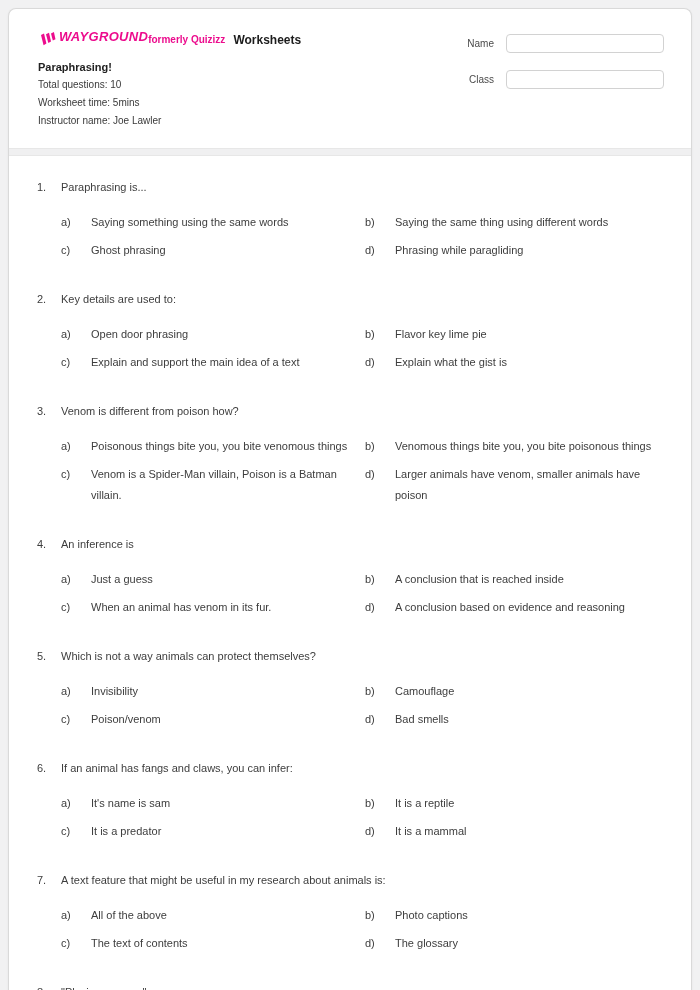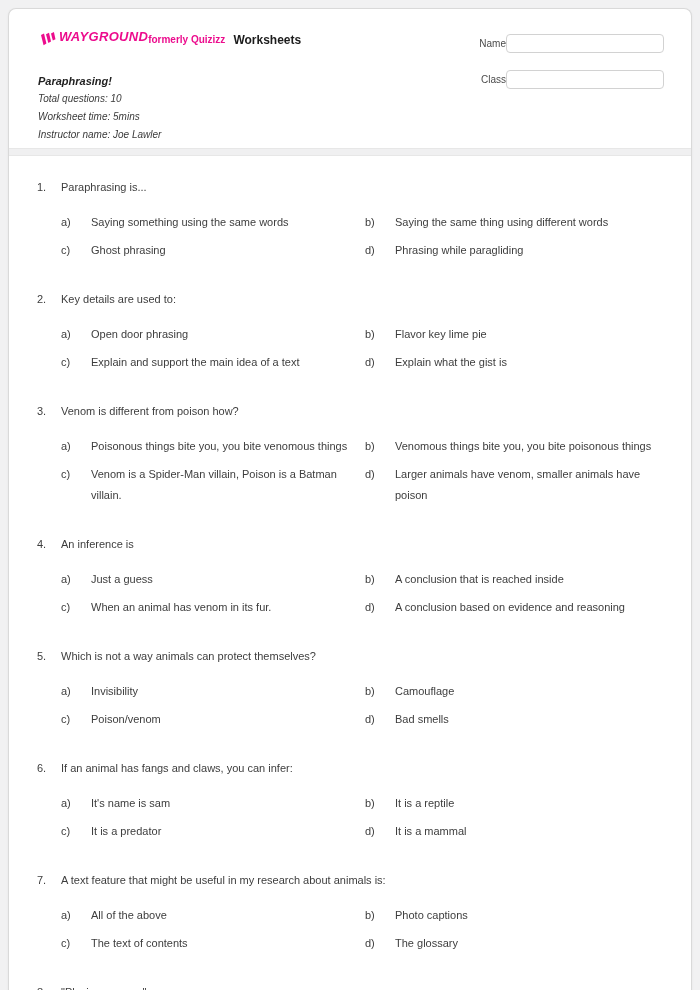--- a/index.html
+++ b/index.html
@@ -10,26 +10,26 @@
           border-radius:8px 8px 0 0; box-shadow:0 1px 3px rgba(0,0,0,0.05); }
   
   .header { position:relative; height:139px; }
   .logo-area { position:absolute; left:31px; top:21px; display:flex; align-items:flex-start; }
   .logo-icon-svg { width:16px; height:16px; margin-right:3px; margin-top:1px; }
   .wordmark-col { display:flex; flex-direction:row; align-items:flex-end; }
   .wordmark { font-size:13px; font-weight:800; font-style:italic; letter-spacing:0.3px;
               color:var(--pink); line-height:14px; }
   .tagline { font-size:10px; font-weight:600; color:var(--pink); line-height:9px; margin-top:1px; }
   .product { font-size:12px; font-weight:bold; color:#1c1c1c; margin-left:8px; margin-top:3px; }
-  .meta { position:absolute; left:29px; top:63px;font-style:italic; }
+  .meta { position:absolute; left:29px; top:49px; }
   .ws-title { font-size:11px; font-weight:bold; color:#222; line-height:18px; }
   .meta-line { font-size:10px; color:#3a3a3a; line-height:18px; }
   .fields { position:absolute; right:27px; top:25px; }
   .field-row { display:flex; align-items:center; justify-content:flex-end; margin-bottom:17px; height:19px; }
-  .field-label { font-size:10px; color:#4a4a4a; margin-right:0; }
+  .field-label { font-size:10px; color:#4a4a4a; margin-right:12px; }
   .field-input { width:158px; height:19px; border:1px solid #d2d2d2; border-radius:4px;
                  background:#fff; outline:none; font-size:10px; padding:0 5px;
                  font-family:"Liberation Sans", sans-serif; }
   
   .divider { height:8px; background:#f0f0f1; border-top:1px solid #e7e7e7; border-bottom:1px solid #e7e7e7; }
   
   .main { padding:21px 28px 0 28px; }
   .question { margin-bottom:28px; font-size:11px; color:#3d3d3d; line-height:21px; }
   .q-row { display:flex; margin-bottom:14px; }
   .q-num { flex:0 0 24px; }

